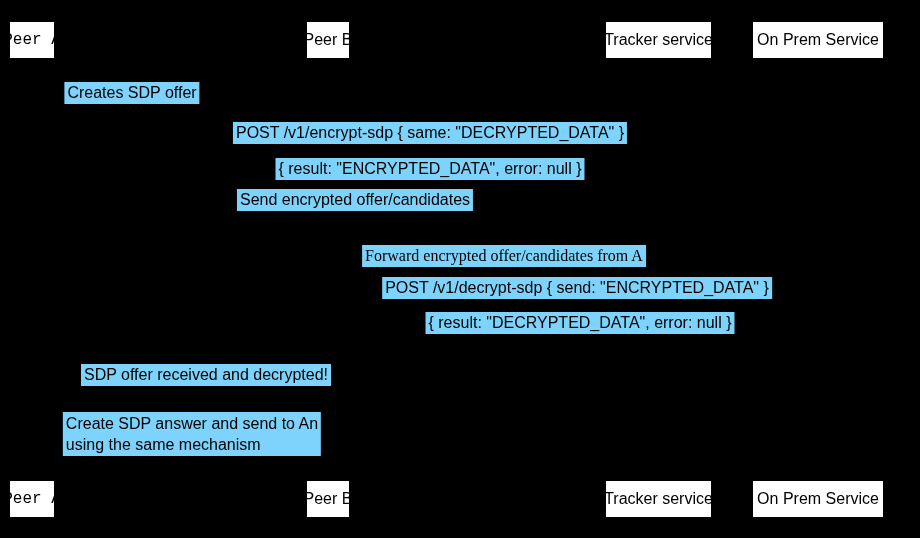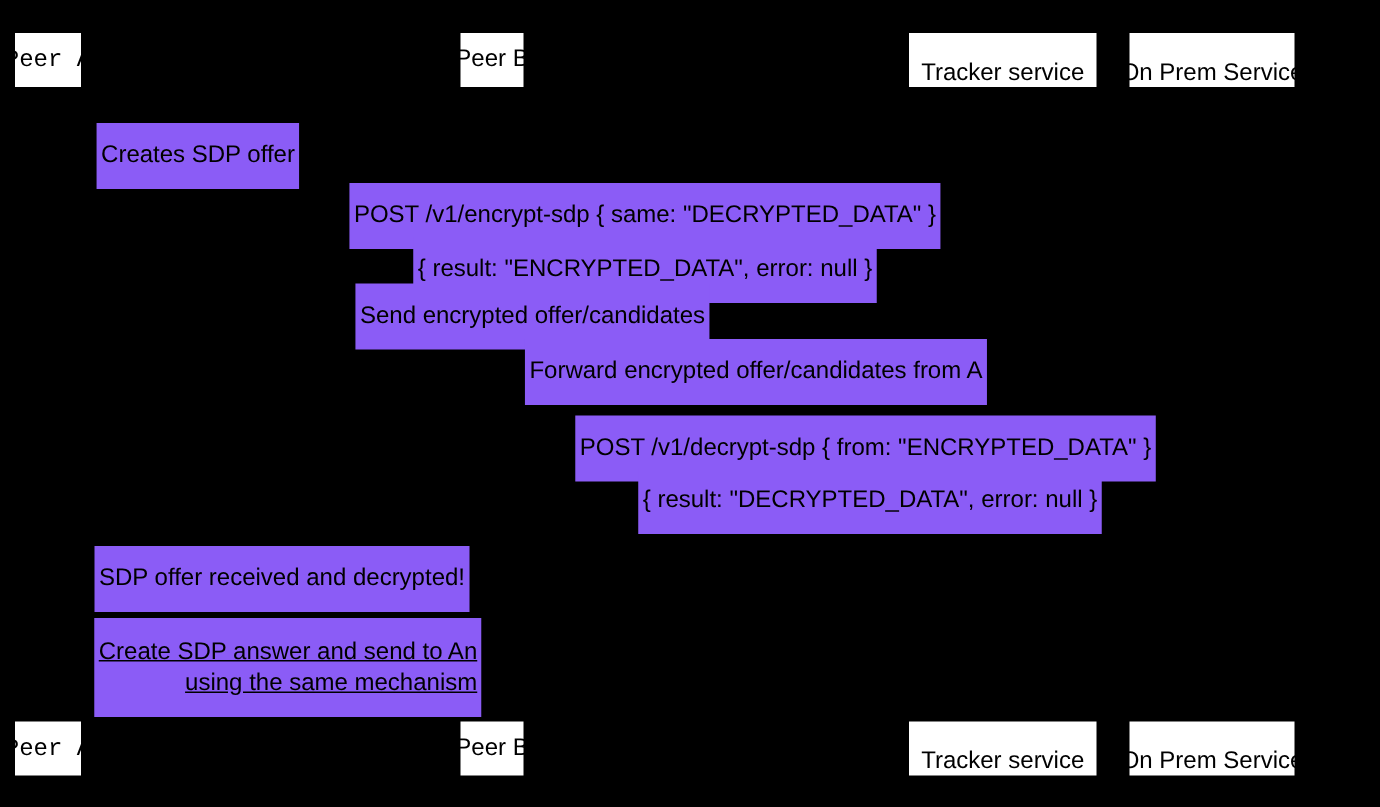--- a/index.html
+++ b/index.html
@@ -20,43 +20,43 @@
     background: #ffffff;
     color: #000000;
     font-size: 16px;
     display: flex;
     align-items: center;
     justify-content: center;
     white-space: nowrap;
   }
   .a1 { left: 10px;  width: 44px; font-family: Liberation Mono, monospace;  }
   .a2 { left: 307px; width: 42px;  }
-  .a3 { left: 606px; width: 125px; align-items: flex-end; }
-  .a4 { left: 753px; width: 110px; align-items: flex-end; }
+  .a3 { left: 606px; width: 105px; }
+  .a4 { left: 753px; width: 130px; }
   .top    { top: 22px;  }
   .bottom { top: 481px; }
   .msg {
     position: absolute;
-    background: #8b5cf6;
+    background: #7dd3fc;
     color: #000000;
     font-size: 16px;
     line-height: 20px;
-    padding: 12px 3px;
+    padding: 1px 3px;
     white-space: nowrap;
     transform: translateX(-50%);
   }
   .m1 { left: 132px; top: 82px;  }
   .m2 { left: 430px; top: 122px; }
   .m3 { left: 430px; top: 158px; }
   .m4 { left: 355px; top: 189px; }
-  .m5 { left: 504px; top: 226px; }
+  .m5 { left: 504px; top: 245px; font-family: Liberation Serif, serif; }
   .m6 { left: 577px; top: 277px; }
   .m7 { left: 580px; top: 312px; }
-  .m8 { left: 188px; top: 364px; }
-  .m9 { left: 192px; top: 412px; white-space: pre-line; text-align: right; line-height: 21px; text-decoration: underline; }
+  .m8 { left: 206px; top: 364px; }
+  .m9 { left: 192px; top: 412px; white-space: pre-line; text-align: left; line-height: 21px; }
 </style>
 </head>
 <body>
 
 <div class="canvas">
 
   <div class="actor a1 top">
     <span>Peer A</span>
   </div>
   <div class="actor a2 top">
@@ -67,21 +67,21 @@
   </div>
   <div class="actor a4 top">
     <span>On Prem Service</span>
   </div>
 
   <div class="msg m1">Creates SDP offer</div>
   <div class="msg m2">POST /v1/encrypt-sdp { same: "DECRYPTED_DATA" }</div>
   <div class="msg m3">{ result: "ENCRYPTED_DATA", error: null }</div>
   <div class="msg m4">Send encrypted offer/candidates</div>
   <div class="msg m5">Forward encrypted offer/candidates from A</div>
-  <div class="msg m6">POST /v1/decrypt-sdp { from: "ENCRYPTED_DATA" }</div>
+  <div class="msg m6">POST /v1/decrypt-sdp { send: "ENCRYPTED_DATA" }</div>
   <div class="msg m7">{ result: "DECRYPTED_DATA", error: null }</div>
   <div class="msg m8">SDP offer received and decrypted!</div>
   <div class="msg m9">Create SDP answer and send to An
 using the same mechanism</div>
 
   <div class="actor a1 bottom">
     <span>Peer A</span>
   </div>
   <div class="actor a2 bottom">
     <span>Peer B</span>

